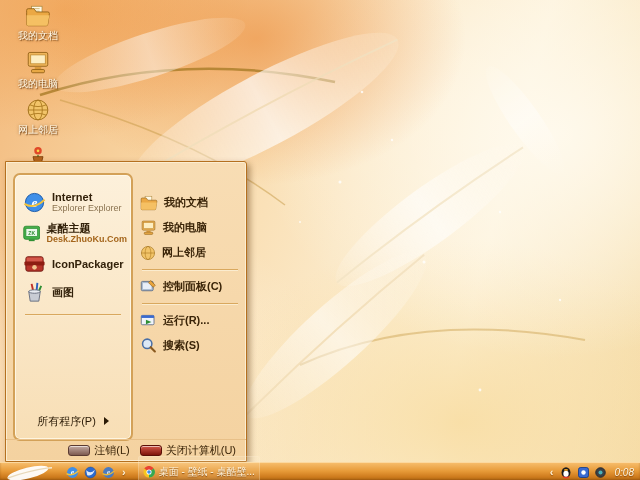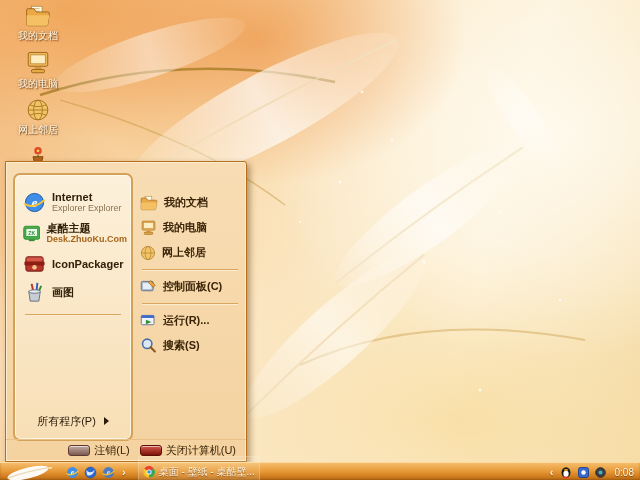--- a/index.html
+++ b/index.html
@@ -69,21 +69,21 @@
   .ql{display:flex;align-items:center;gap:5px;padding:0 4px;}
   .qlicon{width:13px;height:13px;display:flex;align-items:center;justify-content:center;cursor:pointer;}
   .ql-expand,.tray-collapse{color:#fff3d8;font-size:11px;font-weight:bold;cursor:pointer;
       text-shadow:0 1px 1px rgba(120,60,5,.7);padding:0 2px;}
   .taskbtn{display:flex;align-items:center;gap:4px;margin-left:6px;height:32px;max-width:150px;
       background:rgba(255,245,225,.14);border-radius:2px;padding:0 5px;cursor:pointer;
       box-shadow:inset 0 0 0 1px rgba(255,240,210,.25);}
   .taskbtn-label{font-size:10px;color:#fff6e0;white-space:nowrap;overflow:hidden;
       text-shadow:0 1px 1px rgba(110,55,5,.8);}
   .tray{margin-left:auto;display:flex;align-items:center;gap:4px;padding-right:6px;}
-  .clock{font-size:10px;color:#fff6e0;text-shadow:0 1px 1px rgba(110,55,5,.8);padding-left:4px;}
+  .clock{font-size:10px;color:#fff6e0;text-shadow:0 1px 1px rgba(110,55,5,.8);padding-left:4px;font-style:italic;}
 </style>
 </head>
 <body>
 
 <div class="desktop">
   <svg class="wallpaper-svg" width="640" height="480" viewBox="0 0 640 480">
     <defs>
       <linearGradient id="fg" x1="0" y1="0" x2="1" y2="0">
         <stop offset="0" stop-color="#ffffff" stop-opacity="0.12"></stop>
         <stop offset="0.5" stop-color="#ffffff" stop-opacity="0.85"></stop>

